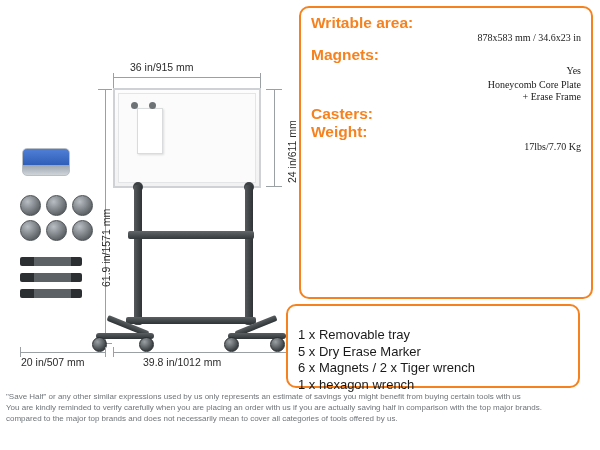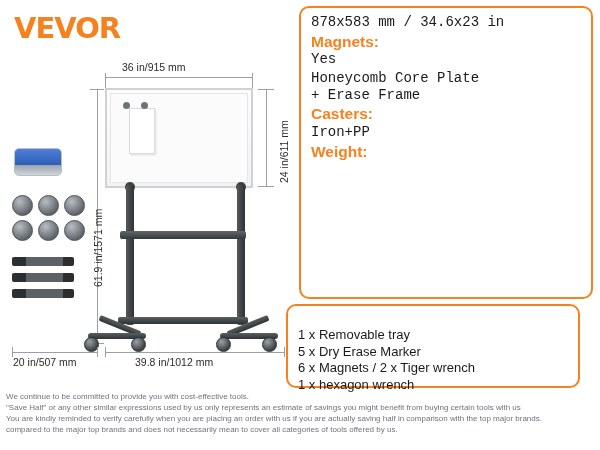--- a/index.html
+++ b/index.html
@@ -29,21 +29,21 @@
     font-weight: bold;
     letter-spacing: -1px;
     color: #f5821f;
     font-family: "DejaVu Sans", sans-serif;
     line-height: 1;
   }
 
   
   .illus {
     position: absolute;
-    left: 0;
+    left: 8px;
     top: 55px;
     width: 292px;
     height: 330px;
   }
 
   
   .dim {
     position: absolute;
     font-size: 10.5px;
     color: #2b2b2b;
@@ -231,24 +231,25 @@
   }
   .spec-key {
     color: #f5821f;
     font-weight: bold;
     font-size: 15.5px;
     line-height: 1.18;
     font-family: "Liberation Sans", sans-serif;
   }
   .spec-val {
     color: #1a1a1a;
-    font-size: 14px;
+    font-size: 10px;
     line-height: 1.2;
     margin-bottom: 2px;
-    font-family: Liberation Mono, monospace;
+    font-family: Liberation Serif, serif;
+    text-align: right;
   }
   .content-line {
     color: #1a1a1a;
     font-size: 13px;
     line-height: 1.28;
     font-family: "Liberation Sans", sans-serif;
   }
 
   
   .footer {
@@ -263,21 +264,20 @@
     color: #6f7478;
     line-height: 1.25;
     font-family: "Liberation Sans", sans-serif;
   }
 </style>
 </head>
 <body>
 
 <div class="page">
 
-  <div class="brand">VEVOR</div>
 
   <div class="illus">
 
     <div class="gl gl-h" style="left:105px; top:22px; width:148px;"></div>
     <div class="gl gl-v" style="left:105px; top:18px; height:16px;"></div>
     <div class="gl gl-v" style="left:252px; top:18px; height:16px;"></div>
     <div class="dim" style="left:122px; top:6px;">36 in/915 mm</div>
 
     <div class="board-frame">
       <div class="board-inner">
@@ -328,41 +328,41 @@
     <div class="gl gl-v" style="left:97px; top:292px; height:10px;"></div>
     <div class="dim" style="left:13px; top:301px;text-align:right;">20 in/507 mm</div>
 
     <div class="gl gl-h" style="left:105px; top:297px; width:180px;"></div>
     <div class="gl gl-v" style="left:105px; top:292px; height:10px;"></div>
     <div class="gl gl-v" style="left:284px; top:292px; height:10px;"></div>
     <div class="dim" style="left:135px; top:301px;">39.8 in/1012 mm</div>
   </div>
 
   <div class="panel panel-specs">
+    <div class="spec-key">Writable area:</div>
     <div class="spec-val">878x583 mm / 34.6x23 in</div>
 
     <div class="spec-key">Magnets:</div>
     <div class="spec-val">Yes</div>
 
     <div class="spec-val" style="white-space:pre-line;">Honeycomb Core Plate
 + Erase Frame</div>
 
     <div class="spec-key">Casters:</div>
-    <div class="spec-val">Iron+PP</div>
 
     <div class="spec-key">Weight:</div>
+    <div class="spec-val">17lbs/7.70 Kg</div>
   </div>
 
   <div class="panel panel-contents">
     <div class="content-line">1 x Removable tray</div>
     <div class="content-line">5 x Dry Erase Marker</div>
     <div class="content-line">6 x Magnets / 2 x Tiger wrench</div>
     <div class="content-line">1 x hexagon wrench</div>
   </div>
 
   <div class="footer">
-    <p>We continue to be committed to provide you with cost-effective tools.</p>
     <p>"Save Half" or any other similar expressions used by us only represents an estimate of savings you might benefit from buying certain tools with us</p>
     <p>You are kindly reminded to verify carefully when you are placing an order with us if you are actually saving half in comparison with the top major brands.</p>
     <p>compared to the major top brands and does not necessarily mean to cover all categories of tools offered by us.</p>
   </div>
 
 </div>
 
 </body></html>

